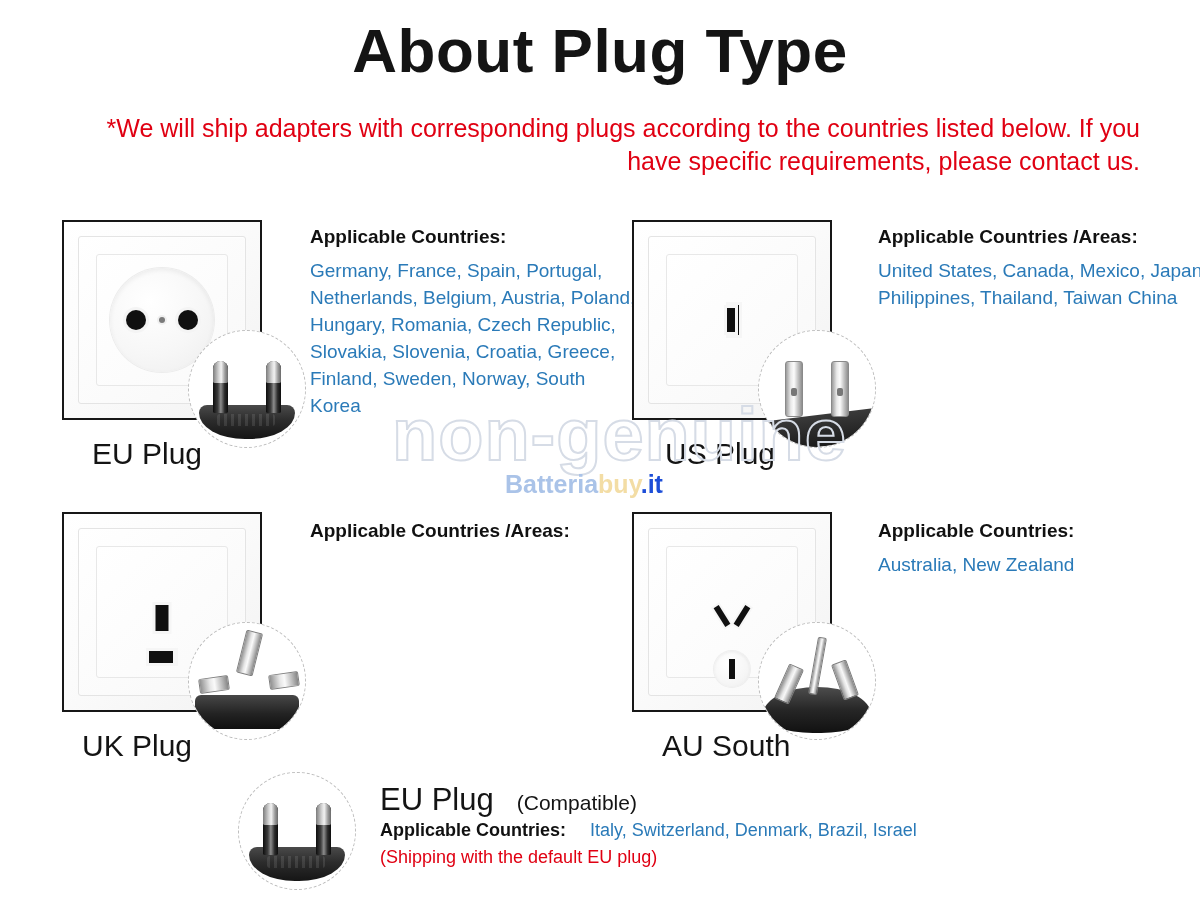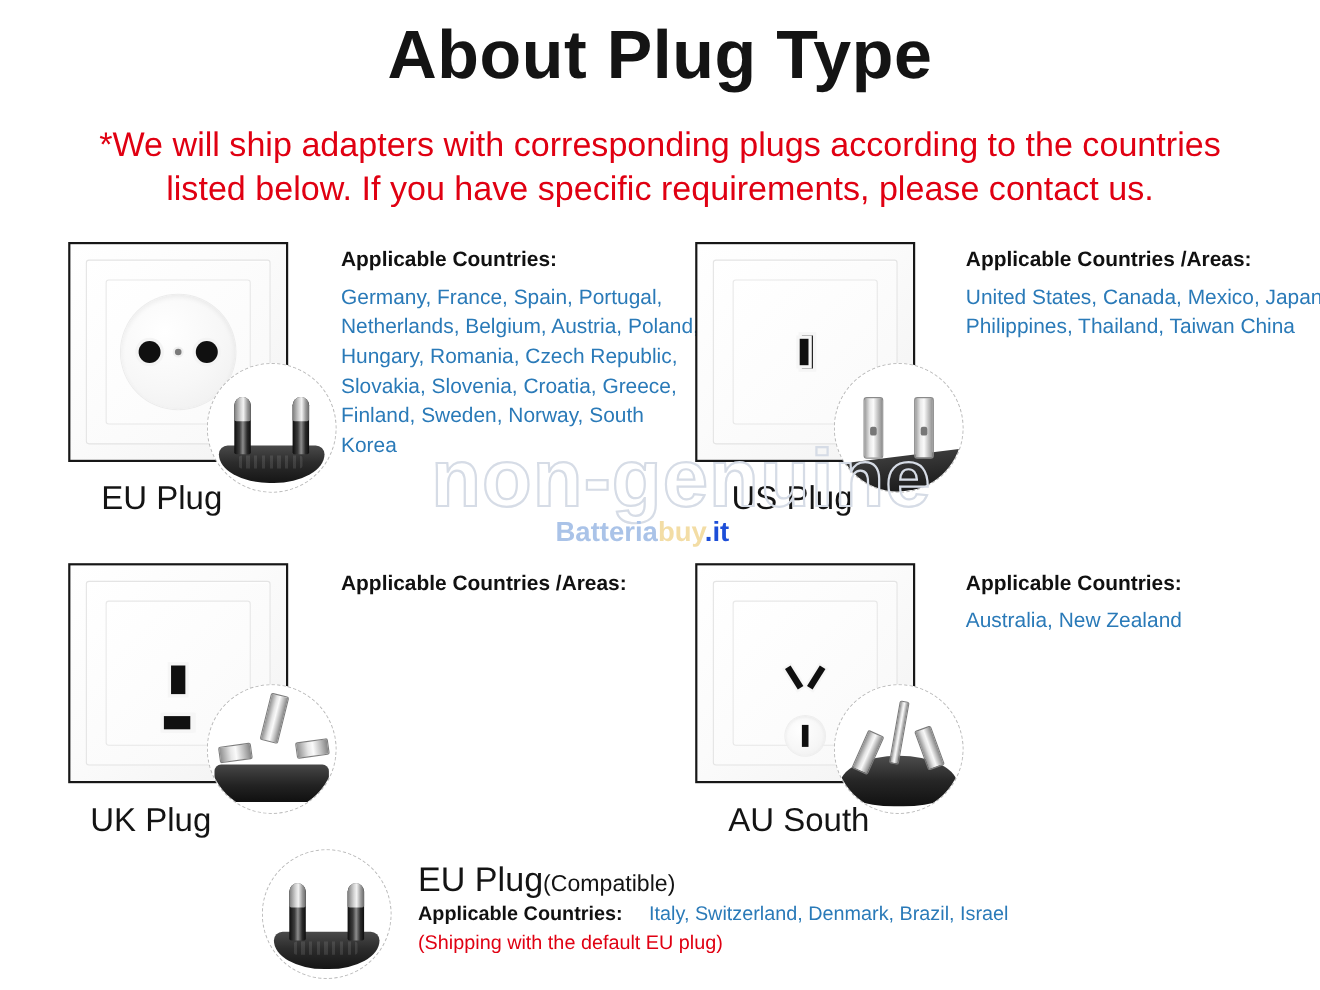--- a/index.html
+++ b/index.html
@@ -23,22 +23,22 @@
     text-align: center;
     font-size: 62px;
     font-weight: 700;
     letter-spacing: 0.5px;
     color: #141414;
     line-height: 1.05;
   }
   #subtitle {
     position: absolute;
     top: 112px; left: 60px; width: 1080px;
-    text-align: center;
-    font-size: 31px;
+    text-align: right;
+    font-size: 25px;
     line-height: 1.30;
     color: #e00012;
   }
 
   
   .cell { position: absolute; }
 
   .socket-wrap { position: absolute; }
 
   
@@ -282,21 +282,21 @@
   
   #compat-title {
     position: absolute;
     left: 380px; top: 782px;
     white-space: nowrap;
   }
   #compat-title .big {
     font-size: 31px; color: #141414;
   }
   #compat-title .small {
-    font-size: 21px; color: #141414;
+    font-size: 21px; color: #141414; margin-left: 23px;
   }
   #compat-countries-row {
     position: absolute;
     left: 380px; top: 820px;
     white-space: nowrap;
     font-size: 18px;
   }
   #compat-countries-row .lbl {
     font-weight: bold; color: #111111;
   }

